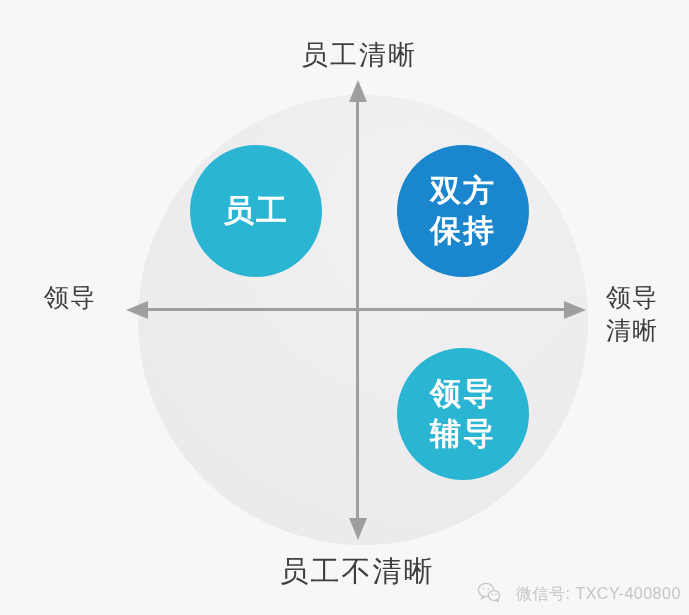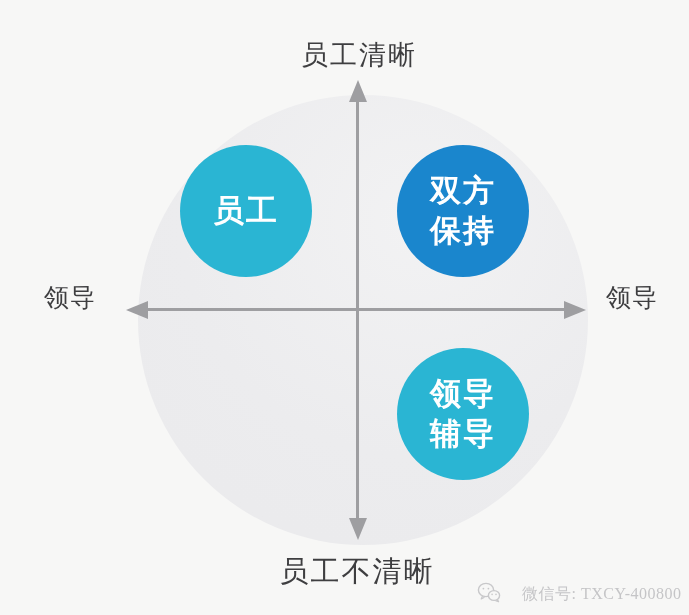--- a/index.html
+++ b/index.html
@@ -2,21 +2,21 @@
 <html><head>
 <meta charset="utf-8">
 <style>
   html, body { margin: 0; padding: 0; }
   .stage {
     position: relative;
     width: 689px;
     height: 615px;
     background: #f7f7f6;
     overflow: hidden;
-    font-family: Liberation Serif, serif;
+    font-family: Liberation Sans, sans-serif;
   }
   
   .bg-circle {
     position: absolute;
     left: 138px; top: 95px;
     width: 450px; height: 450px;
     border-radius: 50%;
     background: radial-gradient(circle at 62% 28%, #f2f2f3 0%, #ececee 55%, #eaeaec 100%);
   }
   
@@ -69,31 +69,31 @@
     flex-direction: column;
     align-items: center;
     justify-content: center;
     color: #ffffff;
     font-size: 31px;
     font-weight: 700;
     line-height: 40px;
     letter-spacing: 2px;
     text-align: center;
   }
-  .q-tl { left: 180px; top: 145px; gap: 8px; }
+  .q-tl { left: 190px; top: 145px; gap: 8px; }
   .q-tr { left: 397px; top: 145px; }
   .q-bl { left: 183px; top: 348px; }
   .q-br { left: 397px; top: 348px; }
   
   .watermark {
     position: absolute;
     left: 477px; top: 582px;
     display: flex;
     align-items: center;
-    gap: 21px;
+    gap: 15px;
     color: #c5c5c7;
     font-size: 16px;
     letter-spacing: 0.5px;
     white-space: nowrap;
   }
   .wechat-icon { display: inline-block; }
 </style>
 </head>
 <body>
 
@@ -108,20 +108,21 @@
   <div class="arrowhead arrow-left"></div>
   <div class="arrowhead arrow-right"></div>
 
   <div class="axis-label label-top">员工清晰</div>
   <div class="axis-label label-bottom">员工不清晰</div>
   <div class="axis-label label-side label-left">
     <div>领导</div>
   </div>
   <div class="axis-label label-side label-right">
     <div>领导</div>
+    <div>清晰</div>
   </div>
 
   <div class="q-circle q-tl" style="background-color: rgb(42, 181, 211);">
     <span>员工</span>
   </div>
   <div class="q-circle q-tr" style="background-color: rgb(26, 134, 205);">
     <span>双方</span>
     <span>保持</span>
   </div>
   <div class="q-circle q-br" style="background-color: rgb(42, 181, 211);">

